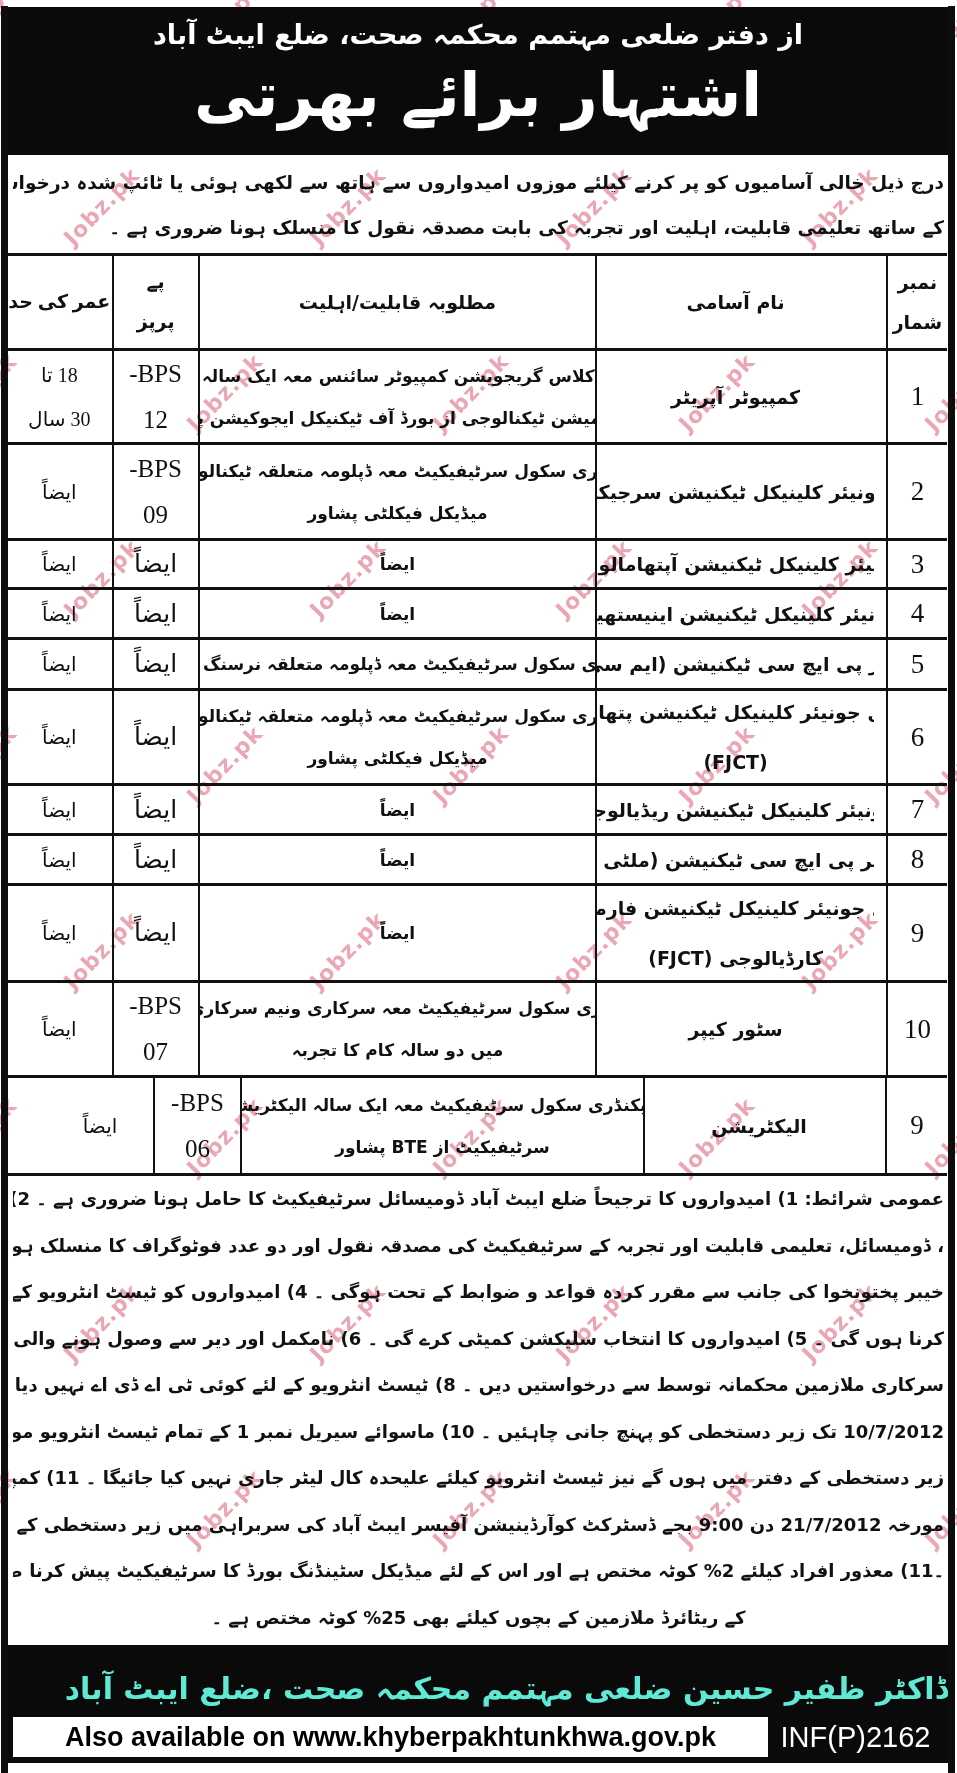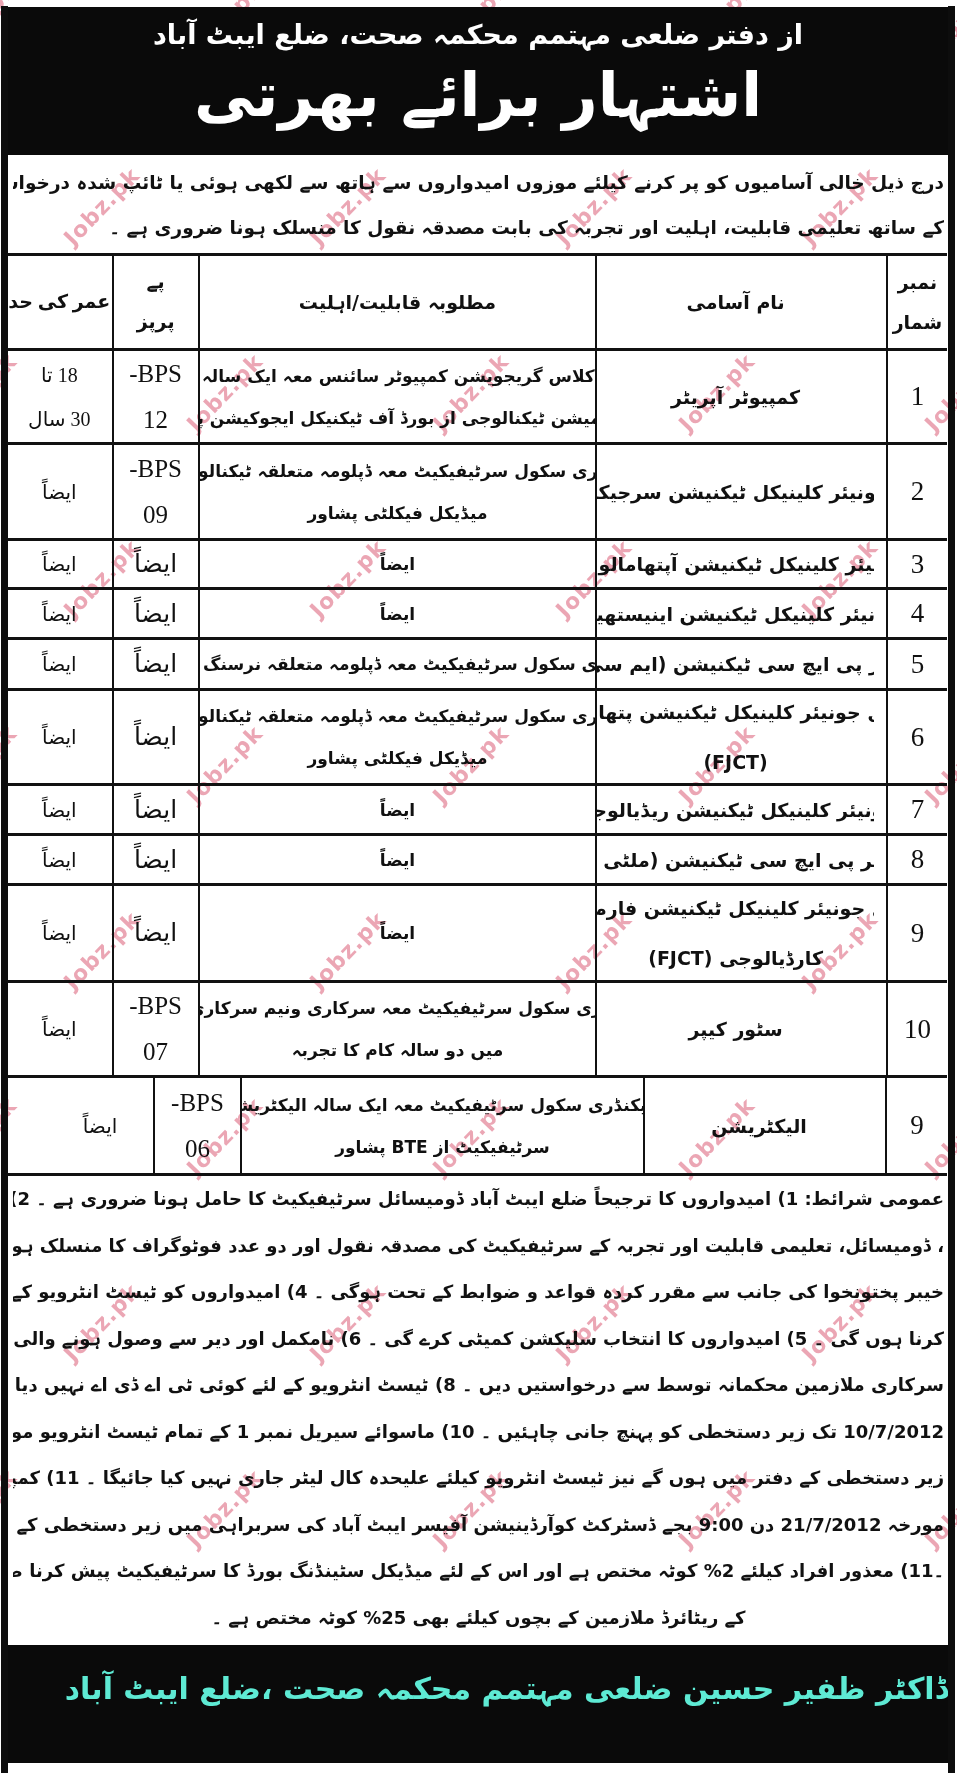--- a/index.html
+++ b/index.html
@@ -347,14 +347,20 @@
       <div class="tline">سرکاری ملازمین محکمانہ توسط سے درخواستیں دیں ۔ 8) ٹیسٹ انٹرویو کے لئے کوئی ٹی اے ڈی اے نہیں دیا جائیگا ۔ 9) درخواستیں مورخہ</div>
       <div class="tline">10/7/2012 تک زیر دستخطی کو پہنچ جانی چاہئیں ۔ 10) ماسوائے سیریل نمبر 1 کے تمام ٹیسٹ انٹرویو مورخہ 20/7/2012 دن 9.00 بجے</div>
       <div class="tline">زیر دستخطی کے دفتر میں ہوں گے نیز ٹیسٹ انٹرویو کیلئے علیحدہ کال لیٹر جاری نہیں کیا جائیگا ۔ 11) کمپیوٹر آپریٹر کی آسامی کیلئے ٹیسٹ انٹرویوز</div>
       <div class="tline">مورخہ 21/7/2012 دن 9:00 بجے ڈسٹرکٹ کوآرڈینیشن آفیسر ایبٹ آباد کی سربراہی میں زیر دستخطی کے دفتر میں ہوں گے</div>
       <div class="tline">۔11) معذور افراد کیلئے 2% کوٹہ مختص ہے اور اس کے لئے میڈیکل سٹینڈنگ بورڈ کا سرٹیفیکیٹ پیش کرنا ضروری ہے ۔ 12) محکمہ صحت</div>
       <div class="tline">کے ریٹائرڈ ملازمین کے بچوں کیلئے بھی 25% کوٹہ مختص ہے ۔</div>
     </div>
 
   <div class="footer-banner">
     <div class="signature">ڈاکٹر ظفیر حسین ضلعی مہتمم محکمہ صحت ،ضلع ایبٹ آباد</div>
+    <div class="footer-row">
+      <div class="also-box">
+        <span>Also available on www.khyberpakhtunkhwa.gov.pk</span>
+      </div>
+      <div class="ref">INF(P)2162</div>
+    </div>
   </div>
 </div>
 
 </body></html>

